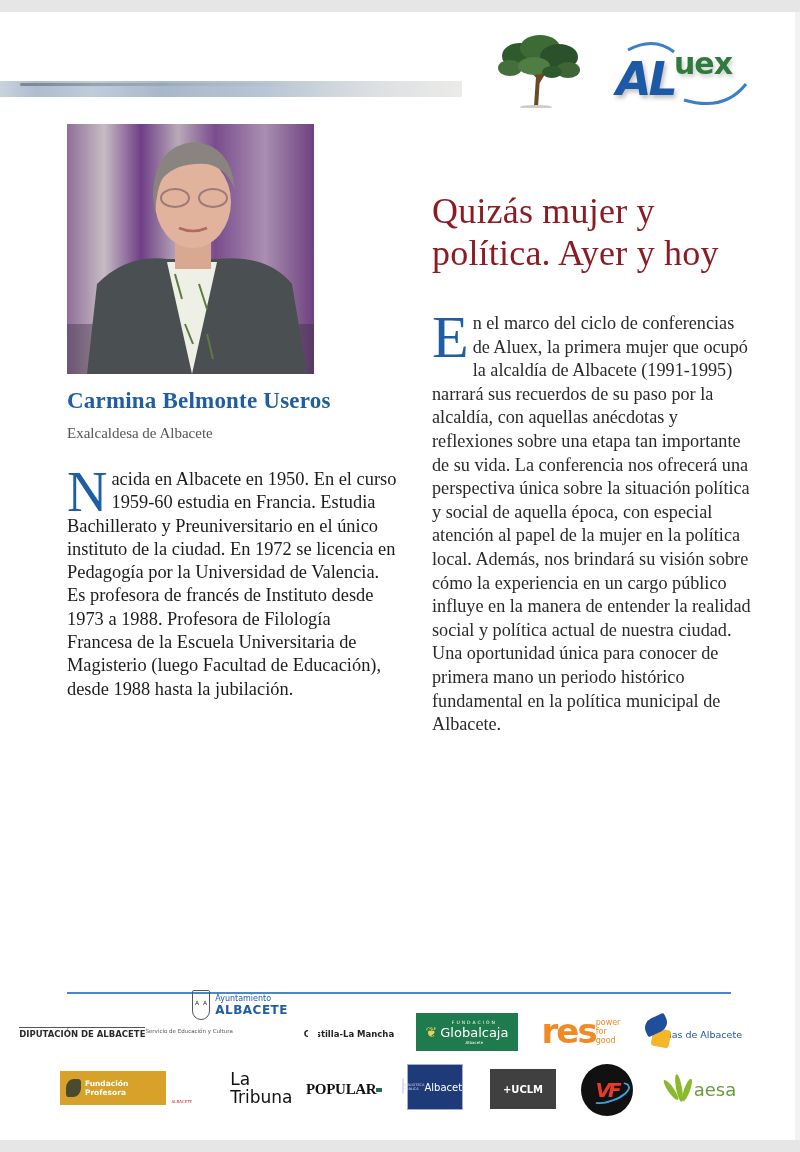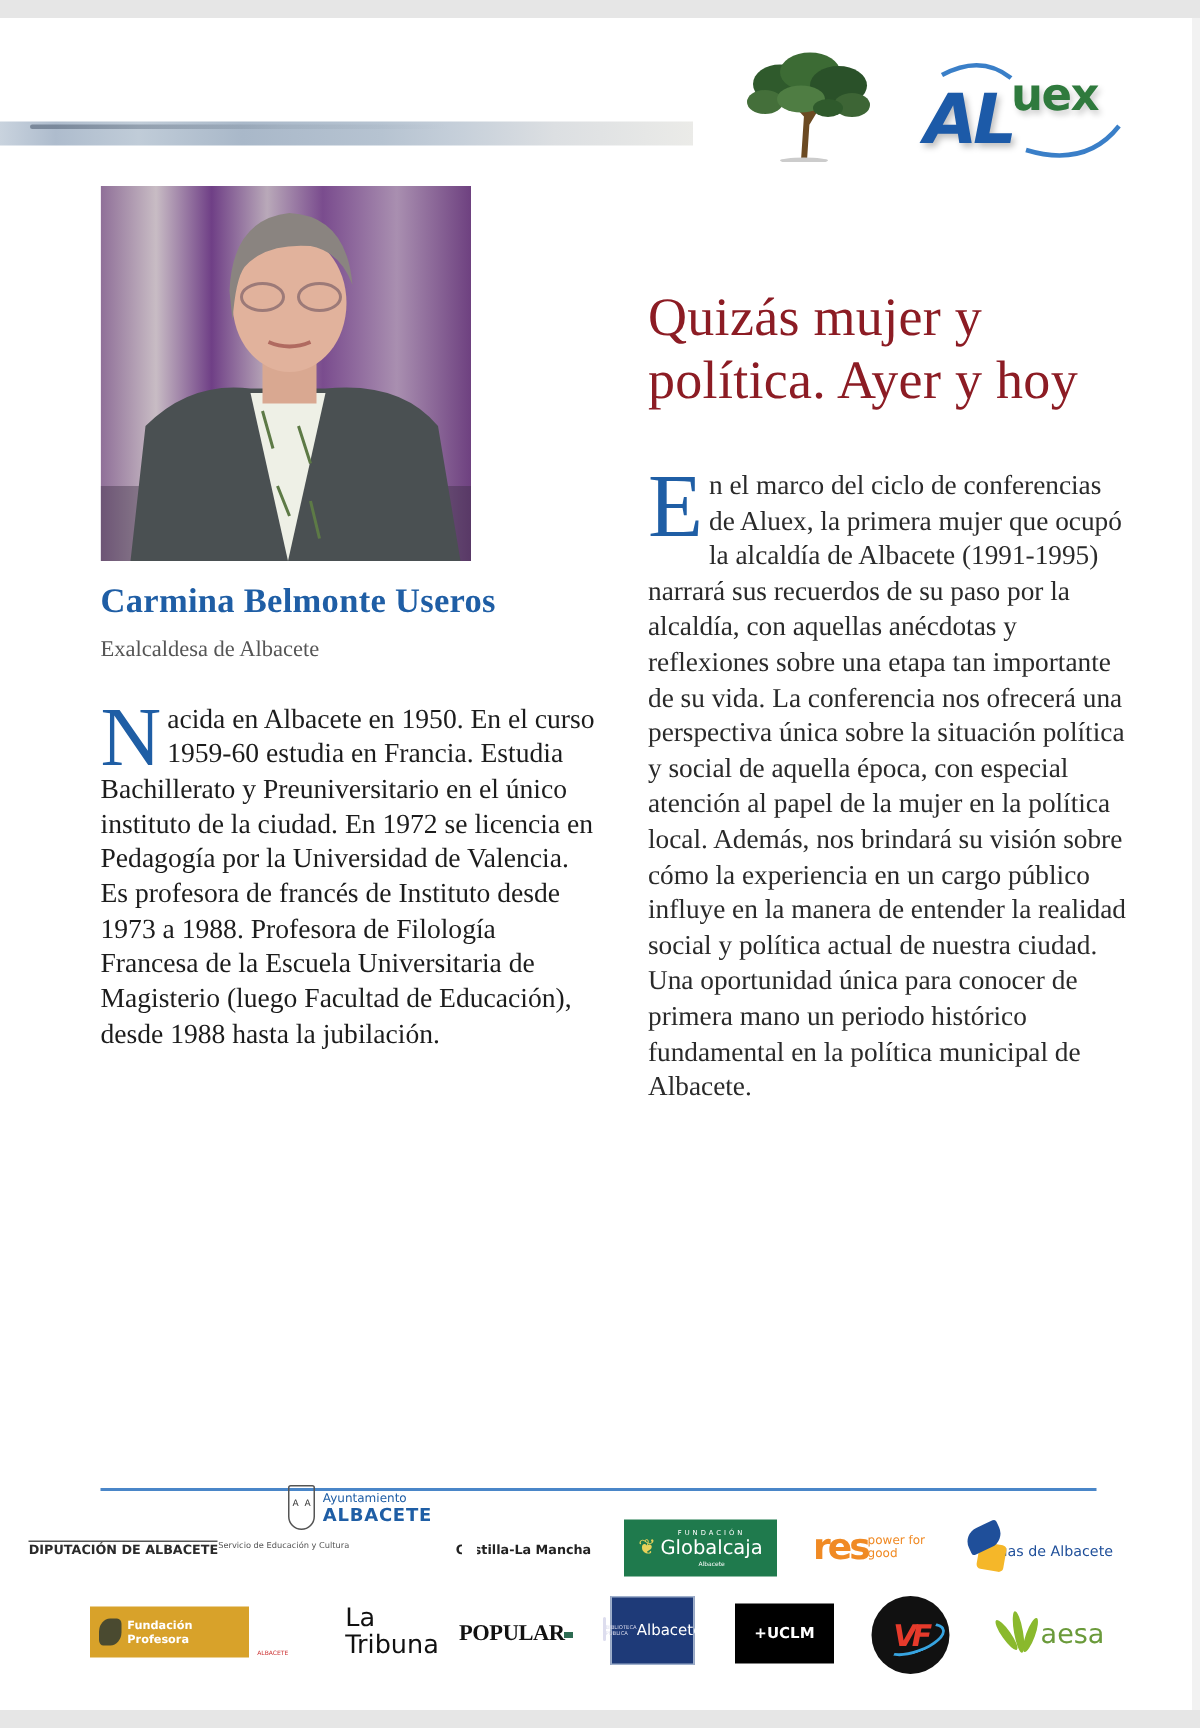--- a/index.html
+++ b/index.html
@@ -89,21 +89,21 @@
   .s-clm .t1 { font-family:"DejaVu Sans", sans-serif; font-size:8.5px; font-weight:bold; color:#222; margin-top:4px; white-space:nowrap; }
 
   .s-global { left:416px; top:1013px; width:102px; height:38px; background:#1f7a4d; flex-direction:row; }
   .s-global .leaf { color:#e8d25a; font-size:14px; margin-right:3px; }
   .s-global .txt { display:flex; flex-direction:column; align-items:center; font-family:"DejaVu Sans", sans-serif; color:#fff; }
   .s-global .t0 { font-size:4.5px; letter-spacing:2px; }
   .s-global .t1 { font-size:13px; }
   .s-global .t2 { font-size:4px; }
 
   .s-res { left:542px; top:1006px; width:78px; height:50px; }
-  .s-res .t1 { font-family:"DejaVu Sans", sans-serif; font-size:24px; font-weight:bold; color:#f08a24; line-height:30px; letter-spacing:-2px; }
+  .s-res .t1 { font-family:"DejaVu Sans", sans-serif; font-size:34px; font-weight:bold; color:#f08a24; line-height:30px; letter-spacing:-2px; }
   .s-res .t2 { font-family:"DejaVu Sans", sans-serif; font-size:8px; color:#f08a24; }
 
   .s-aguas { left:640px; top:1004px; width:102px; height:56px; }
   .s-aguas .mark { width:34px; height:34px; position:relative; }
   .s-aguas .mark .y { position:absolute; left:12px; top:14px; width:18px; height:18px; background:#f5b729; border-radius:3px; transform:rotate(10deg); }
   .s-aguas .mark .b { position:absolute; left:4px; top:2px; width:24px; height:16px; background:#1f4f9a; border-radius:10px 2px 10px 2px; transform:rotate(-25deg); }
   .s-aguas .t1 { font-family:"DejaVu Sans", sans-serif; font-size:9.5px; color:#1f4f9a; margin-top:4px; white-space:nowrap; }
 
   .s-camp { left:60px; top:1071px; width:106px; height:34px; background:#d8a22a; flex-direction:row; justify-content:flex-start; padding-left:6px; }
   .s-camp .mk { width:16px; height:18px; background:#4a4a30; border-radius:50% 20% 50% 20%; margin-right:4px; }
@@ -115,21 +115,21 @@
 
   .s-pop { left:306px; top:1074px; width:76px; height:30px; }
   .s-pop .t1 { font-family:"Liberation Serif", serif; font-size:15px; font-weight:bold; color:#111; letter-spacing:-0.3px; }
   .s-pop .bar { width:68px; height:4px; background: repeating-linear-gradient(90deg,#2d6b52 0 10px,#fff 10px 12px); margin-top:1px; }
 
   .s-bib { left:407px; top:1064px; width:56px; height:46px; background:#1e3a78; border:1px solid #9fb0cc; }
   .s-bib .ic { width:38px; height:16px; border:1.5px solid #dde; border-radius:2px; margin-bottom:2px; }
   .s-bib .t0 { font-family:"DejaVu Sans", sans-serif; font-size:3.5px; color:#dde; }
   .s-bib .t1 { font-family:"DejaVu Sans", sans-serif; font-size:10px; color:#fff; }
 
-  .s-uclm { left:490px; top:1069px; width:66px; height:40px; background:#000000; }
+  .s-uclm { left:490px; top:1069px; width:66px; height:40px; background:#404040; }
   .s-uclm .t1 { font-family:"DejaVu Sans", sans-serif; font-size:10px; font-weight:bold; color:#fff; }
 
   .s-vf { left:581px; top:1064px; width:52px; height:52px; background:#111; border-radius:50%; }
   .s-vf .t1 { font-family:"DejaVu Sans", sans-serif; font-size:20px; font-weight:bold; font-style:italic; color:#e63a2b; letter-spacing:-3px; }
   .s-vf::after { content:""; position:absolute; left:8px; top:20px; width:38px; height:14px; border:2px solid #37a4e0; border-radius:50%; border-top-color:transparent; border-left-color:transparent; transform:rotate(-20deg); }
 
   .s-aesa { left:654px; top:1067px; width:92px; height:44px; flex-direction:row; }
   .s-aesa .leaves { width:30px; height:34px; position:relative; }
   .s-aesa .leaves span { position:absolute; bottom:4px; width:6px; height:24px; background:#8ab92d; border-radius:50%; }
   .s-aesa .t1 { font-family:"DejaVu Sans", sans-serif; font-size:18px; color:#6a9a3a; }

